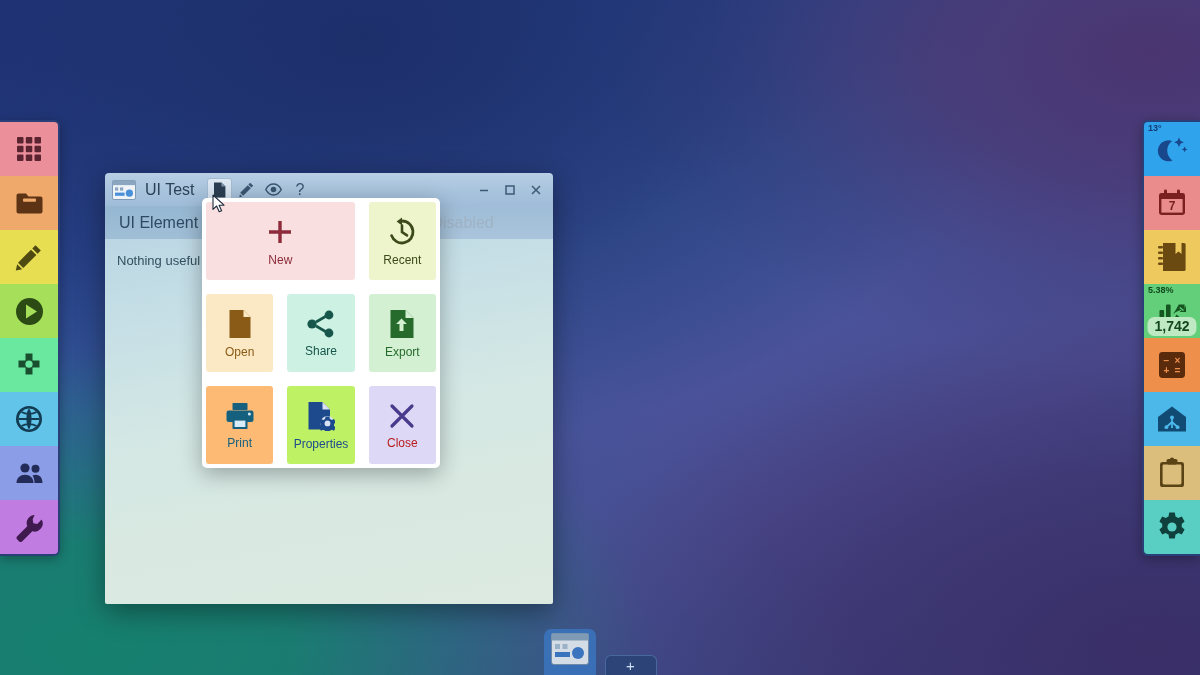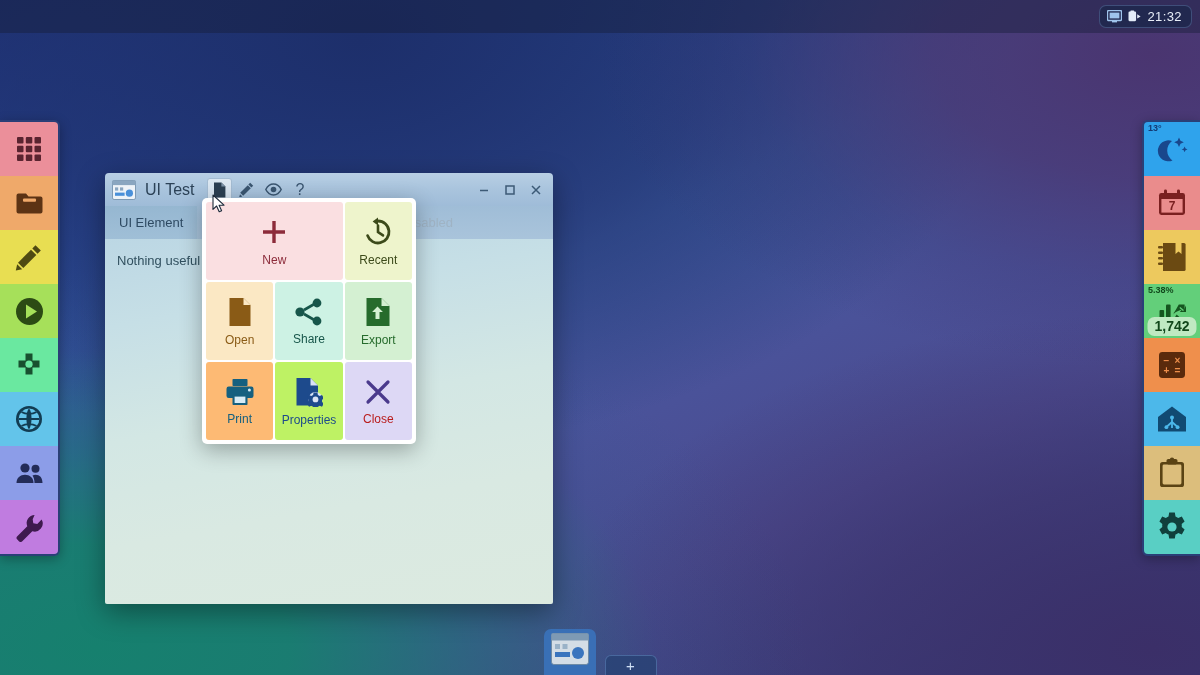--- a/index.html
+++ b/index.html
@@ -172,49 +172,49 @@
     height: 33px;
     background: linear-gradient(180deg, rgba(166,196,220,0.95) 0%, rgba(176,203,224,0.95) 100%);
     display: flex;
     align-items: stretch;
     flex: 0 0 auto;
   }
   .tab {
     display: flex;
     align-items: center;
     padding: 0 14px;
-    font-size: 13px;
+    font-size: 16px;
     color: #2e4a62;
     white-space: nowrap;
   }
   .tab.selected {
     background: linear-gradient(180deg, rgba(148,182,208,0.85) 0%, rgba(158,190,214,0.85) 100%);
   }
   .tab.disabled { color: #9fb3c4; }
 
   #win-body {
     flex: 1 1 auto;
     background: linear-gradient(170deg, #bcd7e4 0%, #c6dfe6 20%, #d3e7e4 46%, #d9e9e2 70%, #dceae0 100%);
     padding: 14px 12px;
   }
   .body-text { font-size: 13px; color: #31505f; }
 
   
   #popup-menu {
     position: absolute;
     left: 202px;
     top: 198px;
-    width: 214px;
+    width: 238px;
     background: #ffffff;
     border-radius: 5px;
     box-shadow: 0 6px 22px rgba(0,0,0,0.3);
     padding: 4px;
     display: grid;
     grid-template-columns: repeat(3, 1fr);
-    gap: 2px;
+    gap: 14px;
   }
   .menu-cell {
     height: 78px;
     border-radius: 3px;
     display: flex;
     flex-direction: column;
     align-items: center;
     justify-content: center;
     gap: 7px;
   }
@@ -263,39 +263,20 @@
     color: #cfe0f5;
     font-size: 15px;
     line-height: 1;
   }
 </style>
 </head>
 <body>
 
 <div id="desktop">
 
-  <div id="topbar">
-    <div class="status-pill">
-      <span>
-        <svg width="15" height="13" viewBox="0 0 15 13">
-          <rect x="0.5" y="0.5" width="14" height="10" rx="1.2" fill="none" stroke="#9fc4ec" stroke-width="1.4"></rect>
-          <rect x="2.6" y="2.6" width="9.8" height="5.8" fill="#9fc4ec"></rect>
-          <rect x="5" y="11" width="5" height="1.4" fill="#9fc4ec"></rect>
-        </svg>
-      </span>
-      <span>
-        <svg width="13" height="13" viewBox="0 0 13 13">
-          <rect x="0.5" y="1.6" width="7.6" height="9.6" rx="1.1" fill="#e3ecf8"></rect>
-          <rect x="2.4" y="0.4" width="3.8" height="1.6" rx="0.6" fill="#e3ecf8"></rect>
-          <path d="M9.2 4.2 L12.6 6.4 L9.2 8.6 Z" fill="#e3ecf8"></path>
-        </svg>
-      </span>
-      <span class="status-time">21:32</span>
-    </div>
-  </div>
 
   <div id="left-dock">
     <div class="dock-item" style="background:#eb8f9a">
       <span>
         <svg width="30" height="30" viewBox="0 0 30 30" fill="#5a2430">
           <rect x="3" y="3" width="6.5" height="6.5" rx="1"></rect>
             <rect x="11.8" y="3" width="6.5" height="6.5" rx="1"></rect>
             <rect x="20.5" y="3" width="6.5" height="6.5" rx="1"></rect>
           <rect x="3" y="11.8" width="6.5" height="6.5" rx="1"></rect>
             <rect x="11.8" y="11.8" width="6.5" height="6.5" rx="1"></rect>

